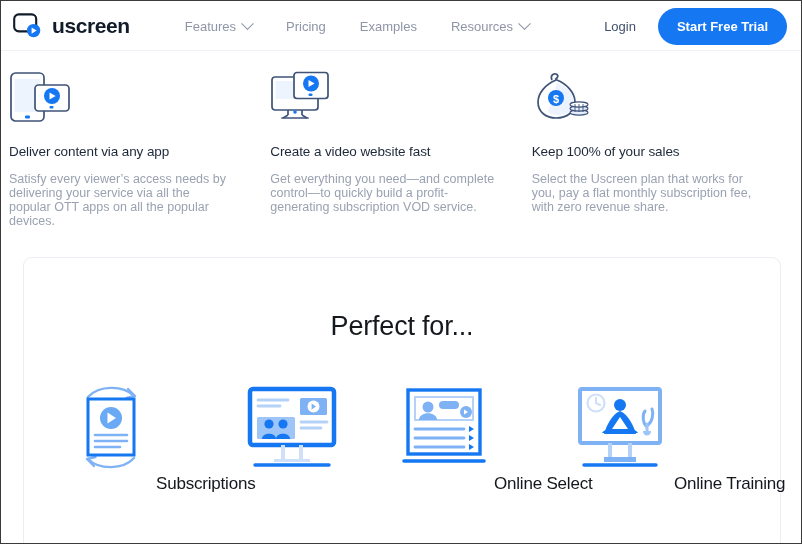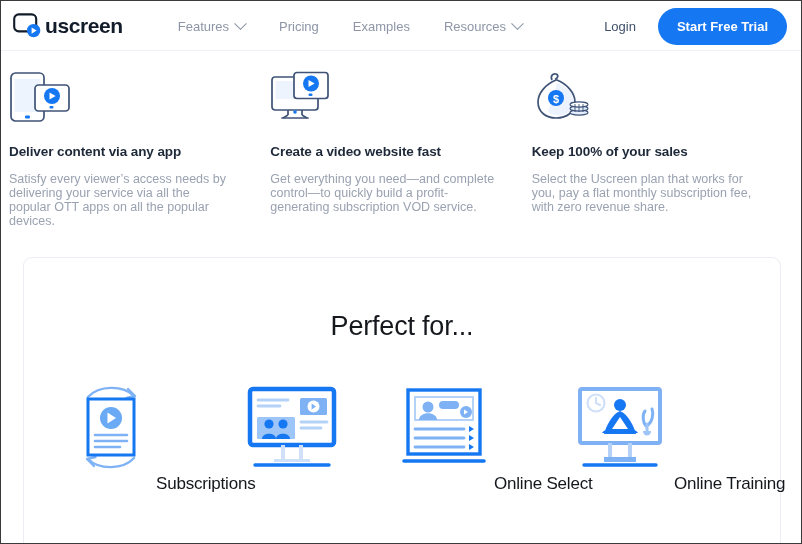--- a/index.html
+++ b/index.html
@@ -35,20 +35,21 @@
     content: "";
     position: absolute;
     left: 0; right: 0; bottom: 0;
     height: 1px;
     background: #eef1f6;
   }
 
   .logo-wrap {
     display: flex;
     align-items: center;
+    gap: 7px;
   }
   .logo-mark { position: relative; width: 32px; height: 26px; }
   .logo-text {
     font-size: 21px;
     font-weight: 700;
     letter-spacing: -0.4px;
     color: #111b29;
   }
 
   
@@ -106,21 +107,21 @@
     padding: 20px 8px 0 8px;
     gap: 0;
   }
   .feature {
     width: 270px;
     padding: 0 36px 0 0;
   }
   .feature-icon { height: 56px; margin-bottom: 17px; }
   .feature-title {
     font-size: 13.5px;
-    font-weight: 700;
+    font-weight: 400;
     color: #1d2838;
     margin-bottom: 13px;
     letter-spacing: -0.1px;
   }
   .feature-body {
     font-size: 12.5px;
     line-height: 14px;
     color: #9aa2b1;
   }
 

